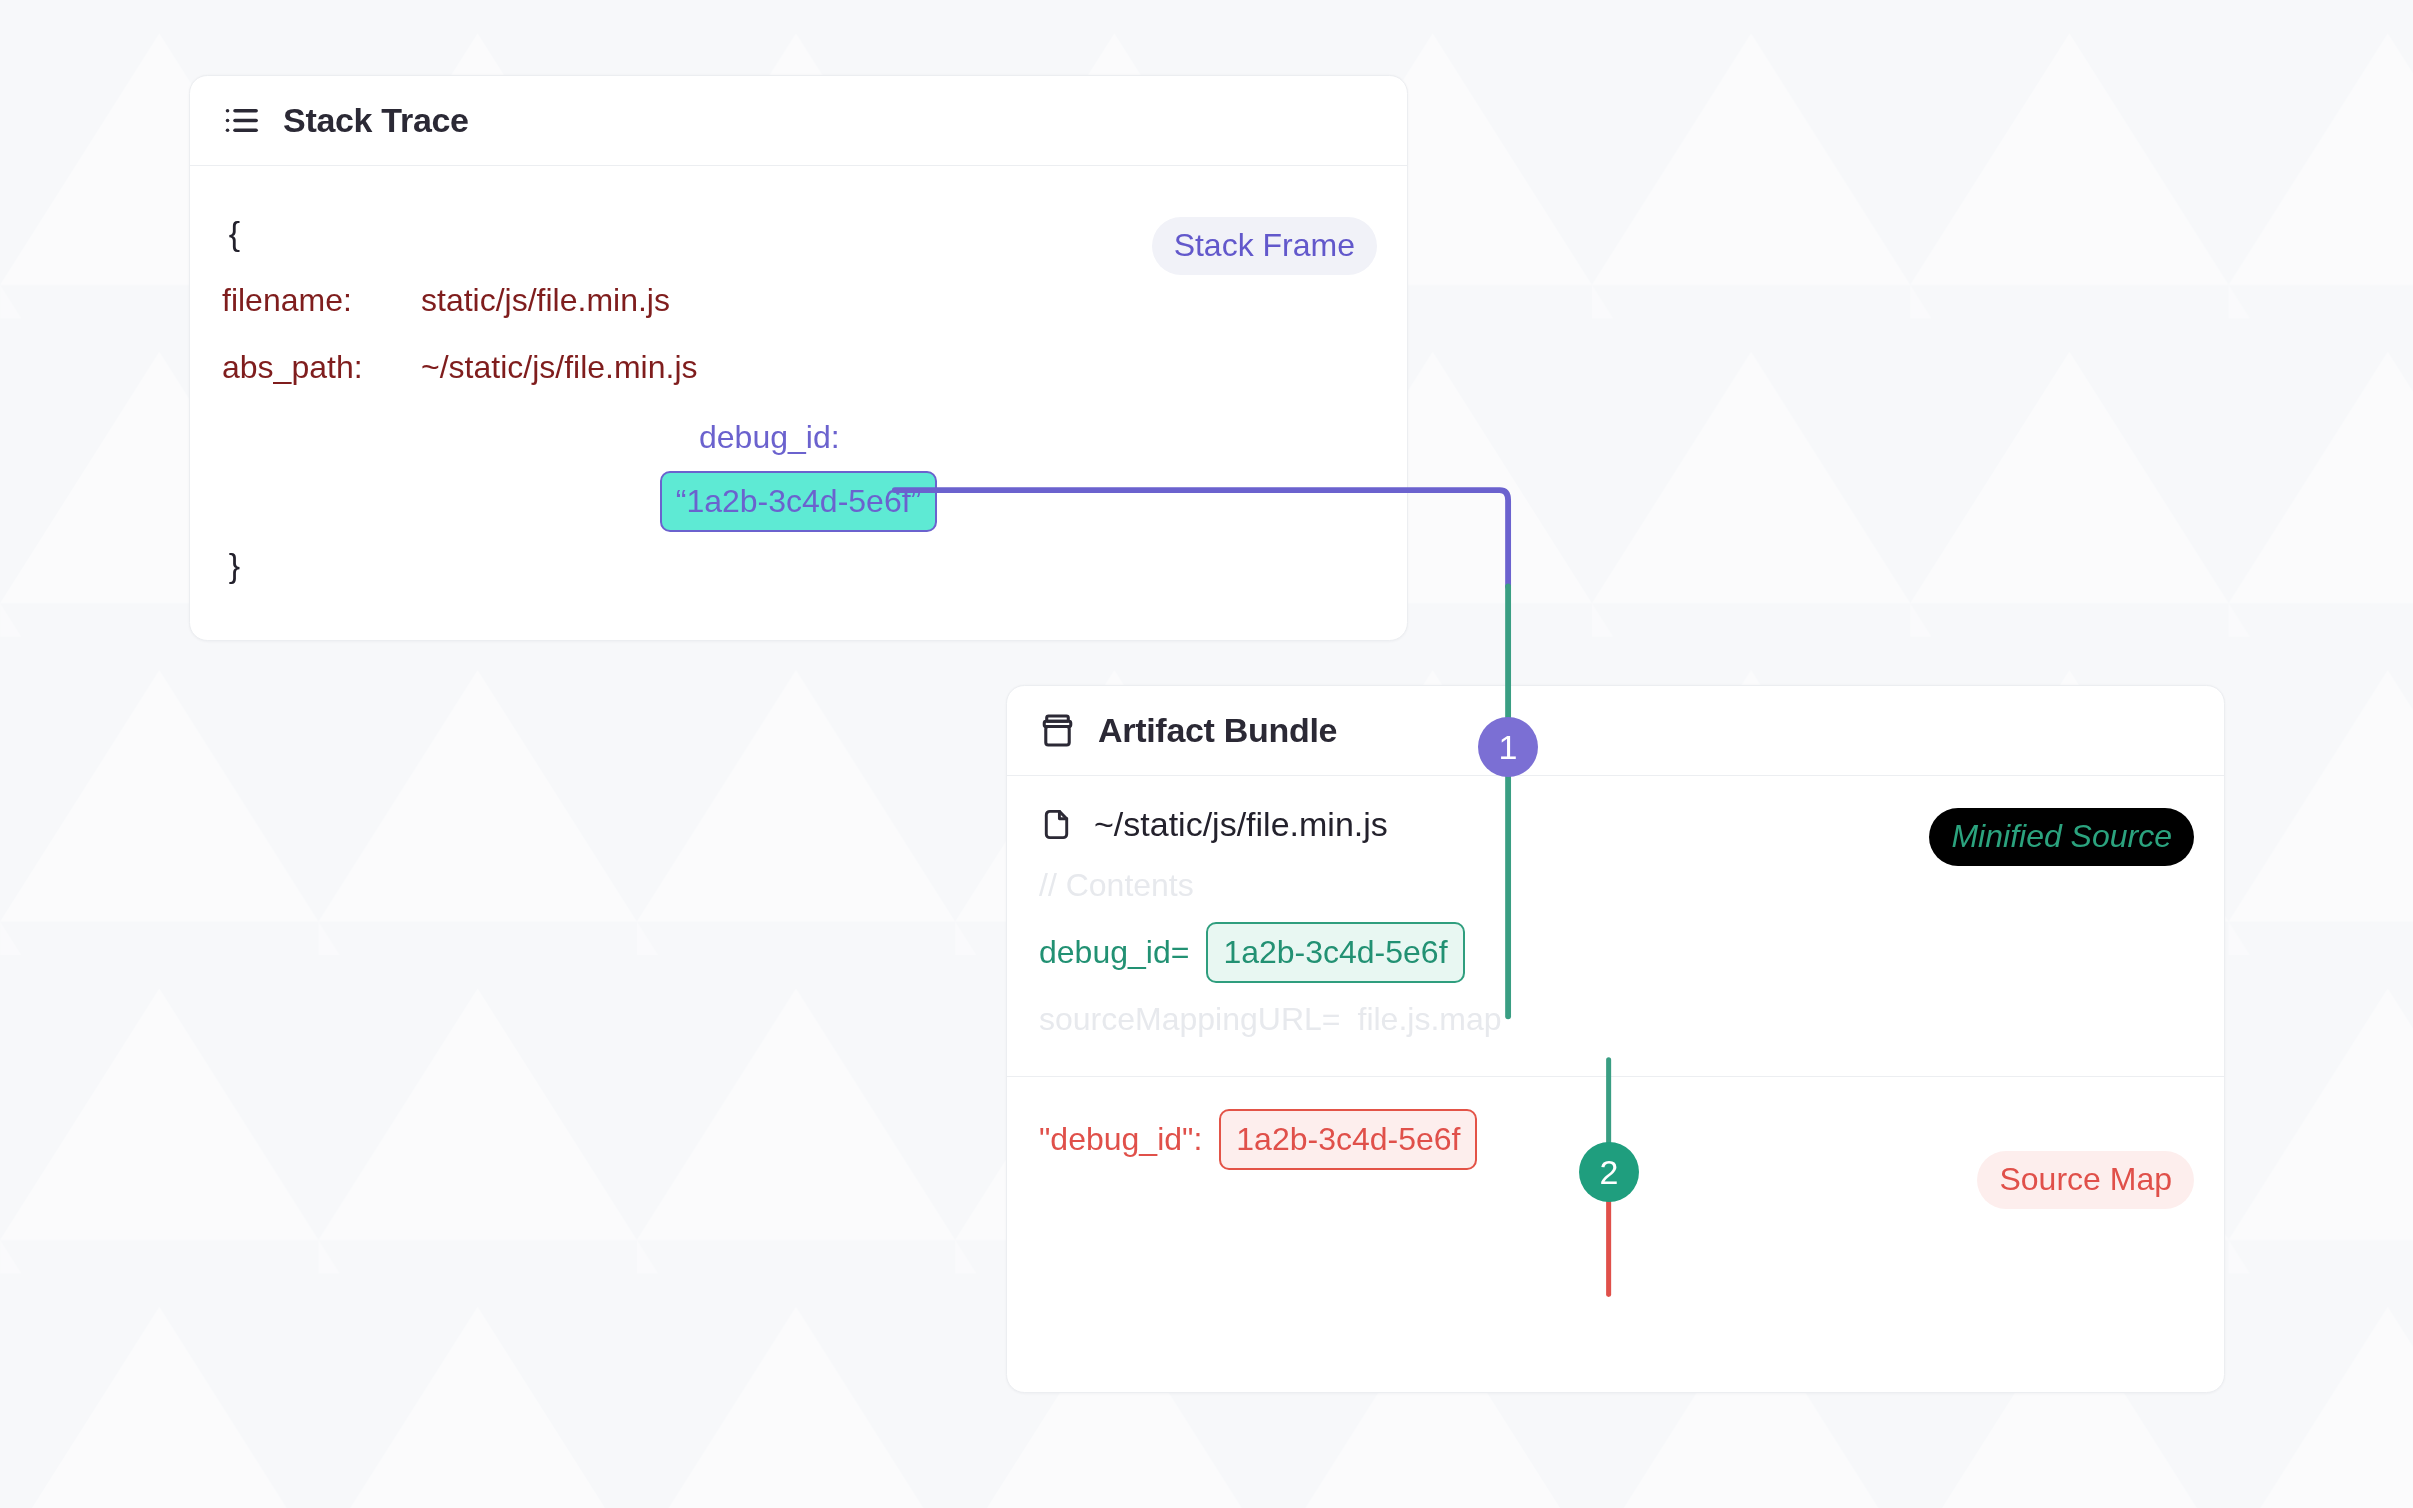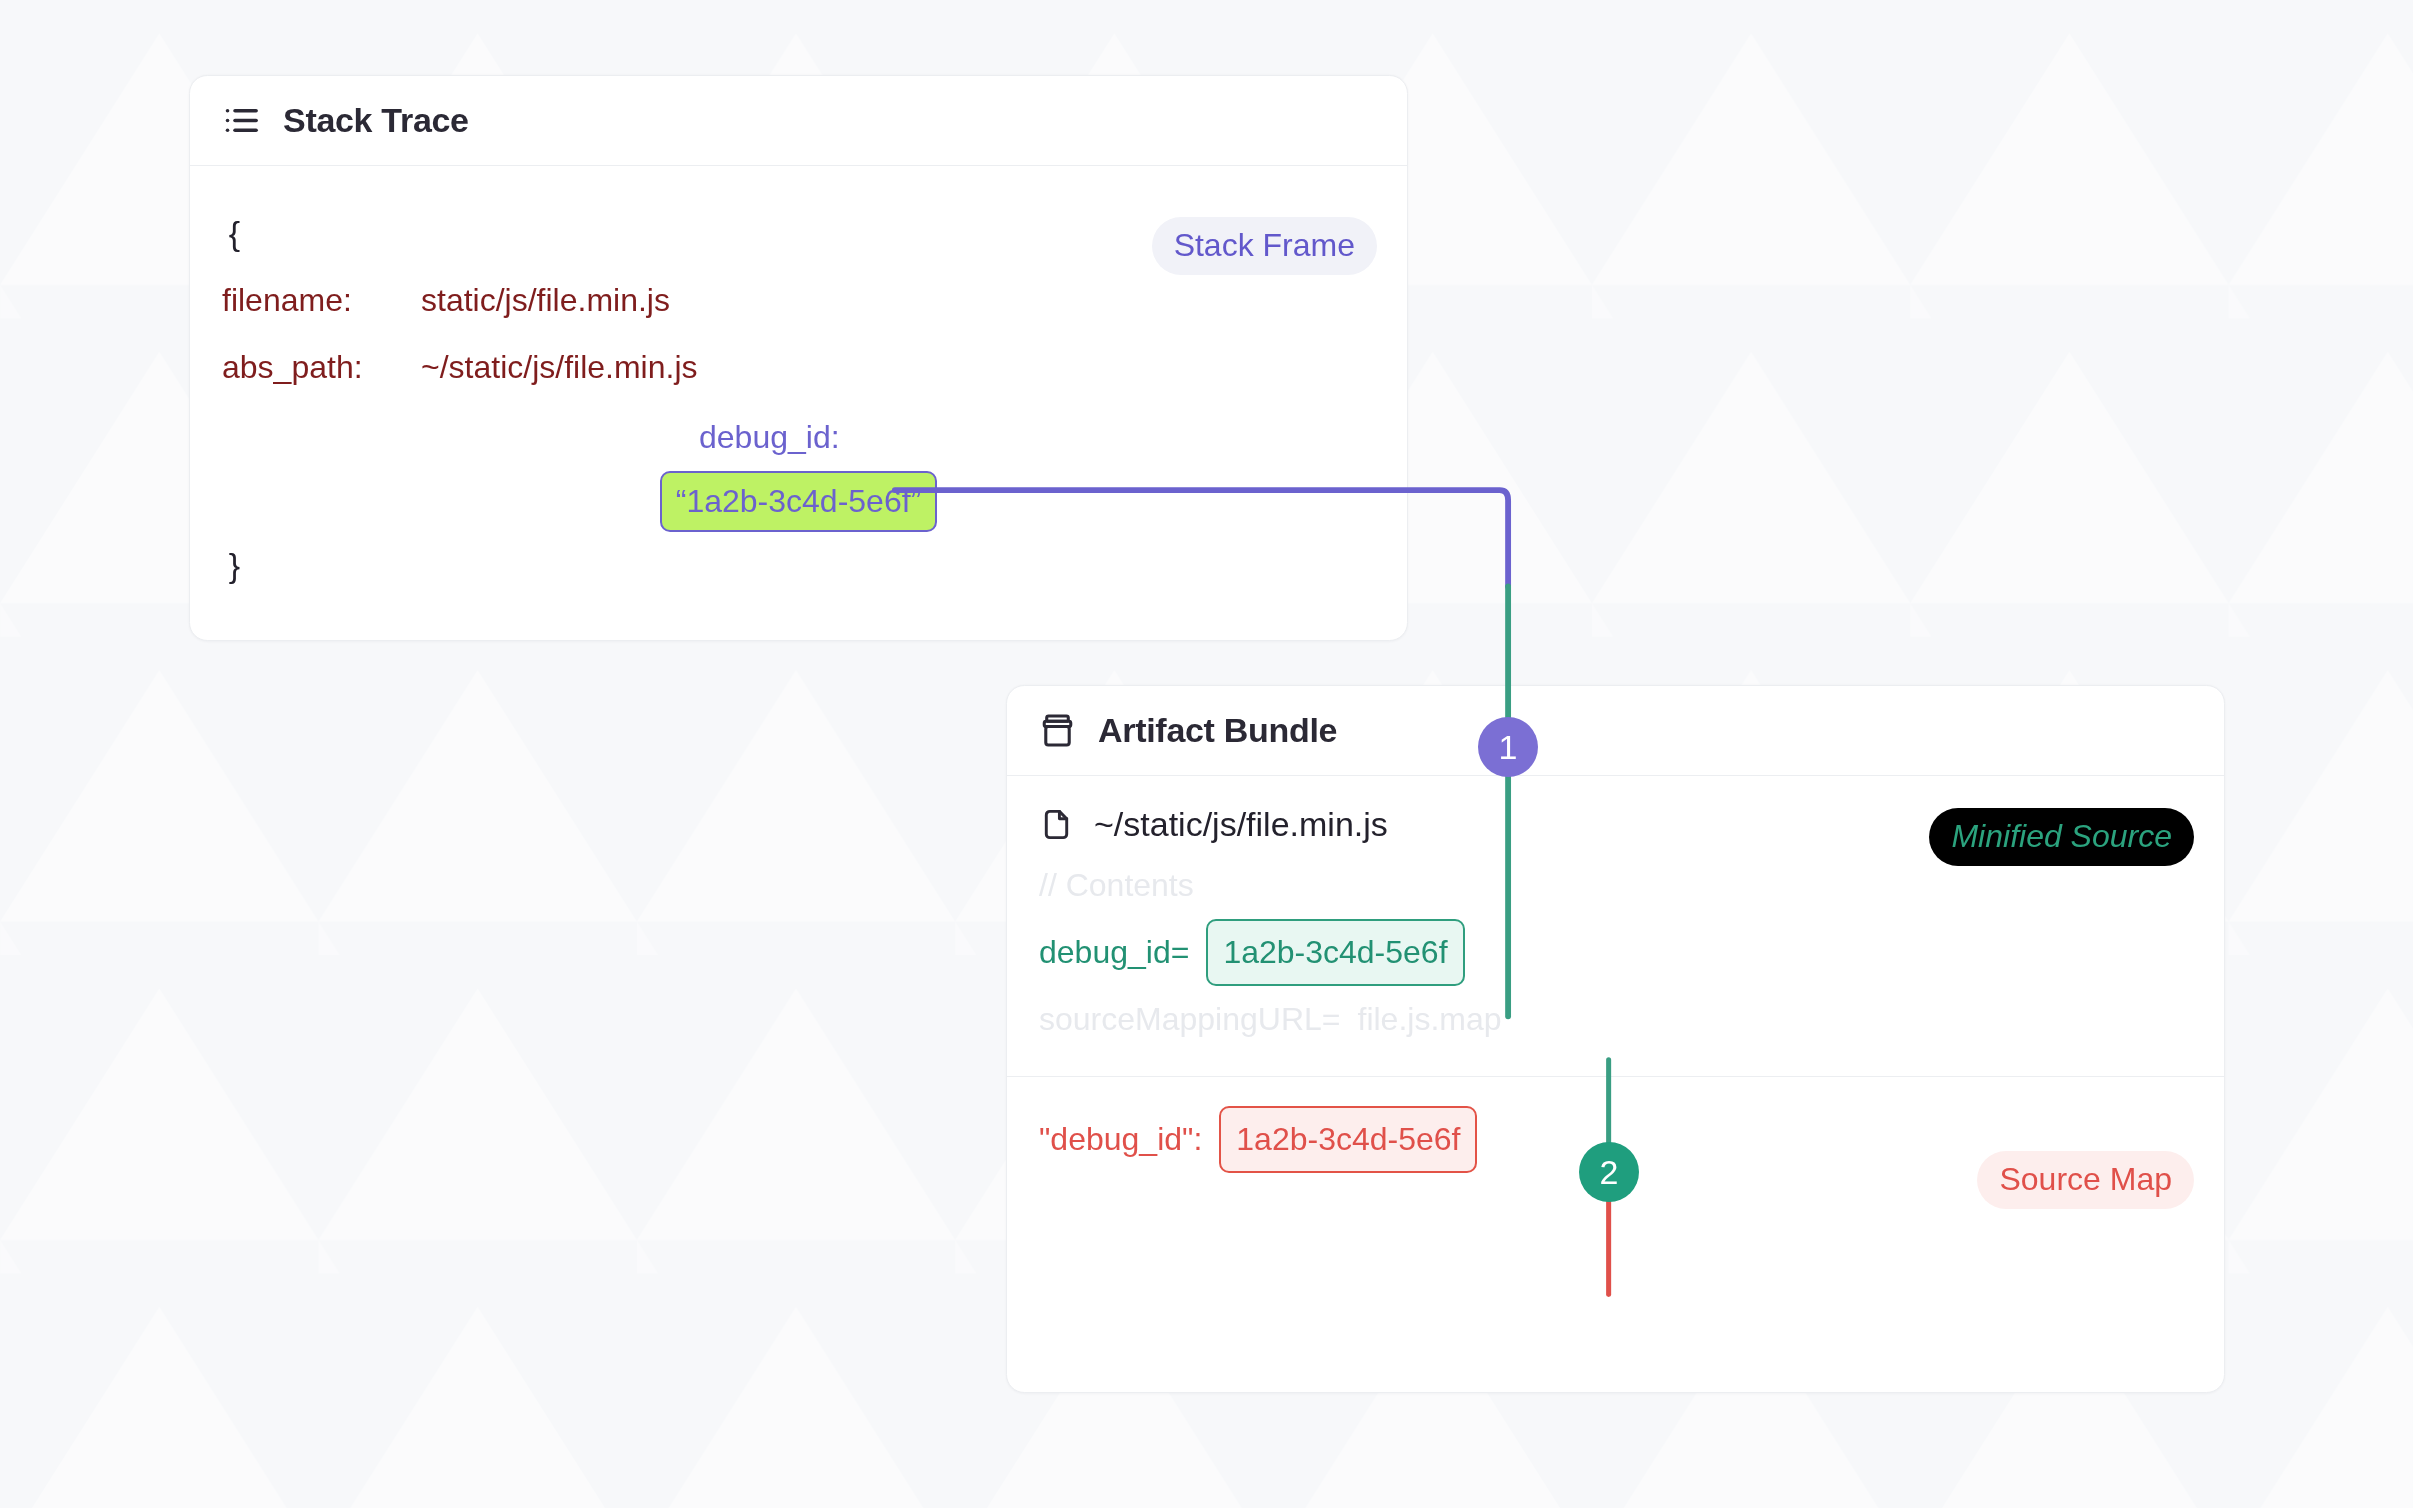--- a/index.html
+++ b/index.html
@@ -101,21 +101,21 @@
     display: inline-flex;
     align-items: center;
     justify-content: center;
     font-size: 32px;
     white-space: nowrap;
     line-height: 1;
   }
 
   .chip-purple {
     border: 2.5px solid #6b62ce;
-    background: #bef264;
+    background: #5eead4;
     color: #6b62ce;
     border-radius: 10px;
     padding: 11.7px 13.4px 13.4px 13.4px;
   }
 
   .chip-green {
     border: 2.5px solid #2f9e7e;
     background: #e8f7f2;
     color: #229173;
     border-radius: 10px;
@@ -167,20 +167,21 @@
     font-size: 34px;
     color: #23212c;
     font-weight: normal;
     white-space: nowrap;
   }
 
   .art-line {
     font-size: 32px;
     line-height: 67px;
     display: flex;
+    align-items: center;
     white-space: nowrap;
   }
   .art-line .lbl-green { color: #229173; }
   .art-line .lbl-red   { color: #e0504a; }
   .art-line .lbl-muted { color: #e7e9ed; }
 
   .gap-sm { display: inline-block; width: 17px; }
 
   
   #connectors {

